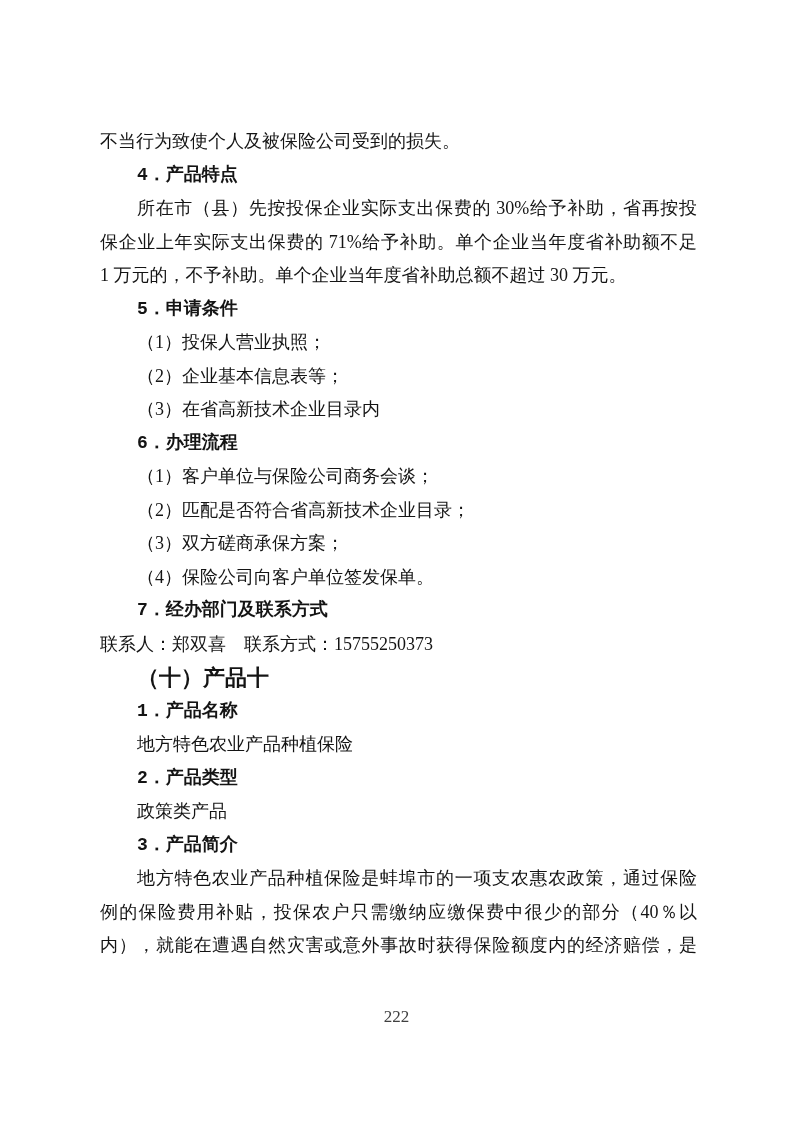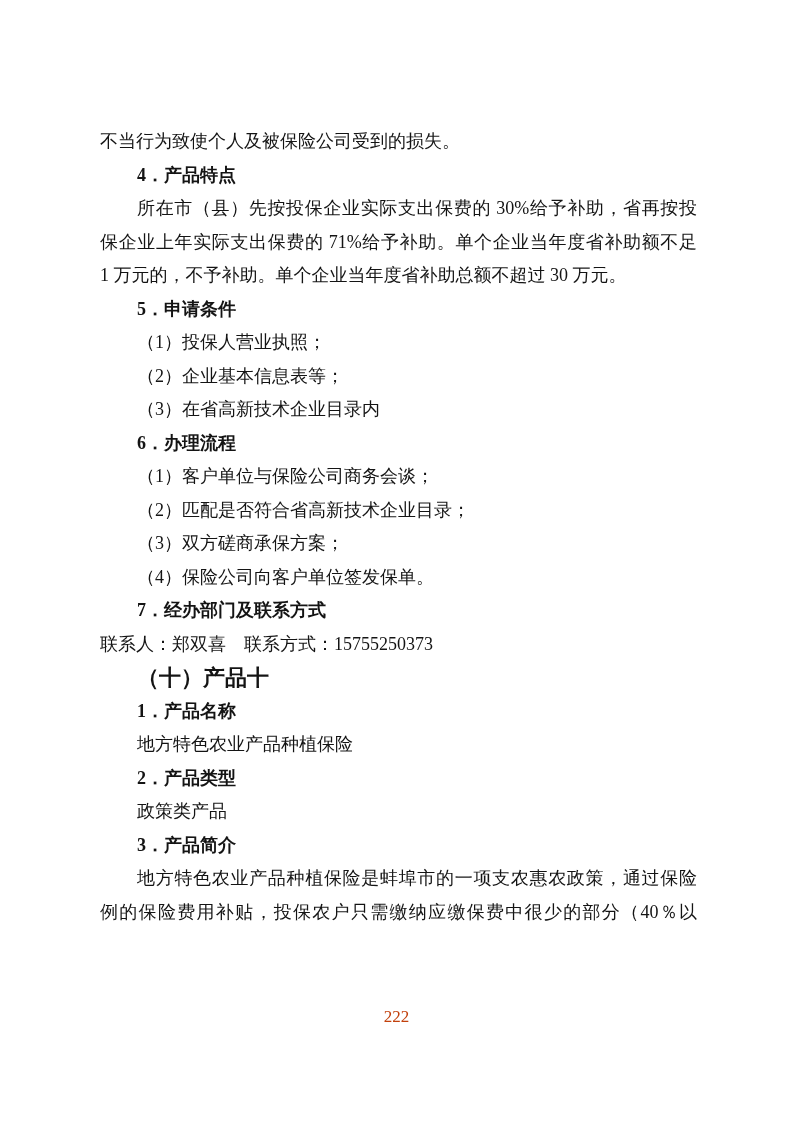--- a/index.html
+++ b/index.html
@@ -29,20 +29,21 @@
     overflow: hidden;
     text-align: left;
     white-space: normal;
   }
   
   .line.plain { text-align: left; }
   
   .line.heading {
     font-weight: bold;
     text-indent: 37px;
+    font-family: Liberation Mono, monospace;
   }
   
   .line.section {
     font-weight: bold;
     text-indent: 37px;
     font-size: 22px;
   }
   
   .line.indent { text-indent: 37px; }
   
@@ -57,21 +58,21 @@
     text-align-last: justify;
   }
   .footer {
     position: absolute;
     top: 1003px;
     left: 0;
     width: 793px;
     text-align: center;
     font-size: 17px;
     line-height: 28px;
-    color: #c2410c;
+    color: #404040;
   }
 </style>
 </head>
 <body>
 
 <div class="page">
   <div class="text-block">
       <div class="line plain">不当行为致使个人及被保险公司受到的损失。</div>
       <div class="line heading">4．产品特点</div>
       <div class="line para-first">所在市（县）先按投保企业实际支出保费的 30%给予补助，省再按投</div>
@@ -89,15 +90,16 @@
       <div class="line heading">7．经办部门及联系方式</div>
       <div class="line plain">联系人：郑双喜　联系方式：15755250373</div>
       <div class="line section">（十）产品十</div>
       <div class="line heading">1．产品名称</div>
       <div class="line indent">地方特色农业产品种植保险</div>
       <div class="line heading">2．产品类型</div>
       <div class="line indent">政策类产品</div>
       <div class="line heading">3．产品简介</div>
       <div class="line para-first">地方特色农业产品种植保险是蚌埠市的一项支农惠农政策，通过保险</div>
       <div class="line para-full">例的保险费用补贴，投保农户只需缴纳应缴保费中很少的部分（40％以</div>
+      <div class="line para-full">内），就能在遭遇自然灾害或意外事故时获得保险额度内的经济赔偿，是</div>
     </div>
   <div class="footer">222</div>
 </div>
 
 </body></html>

